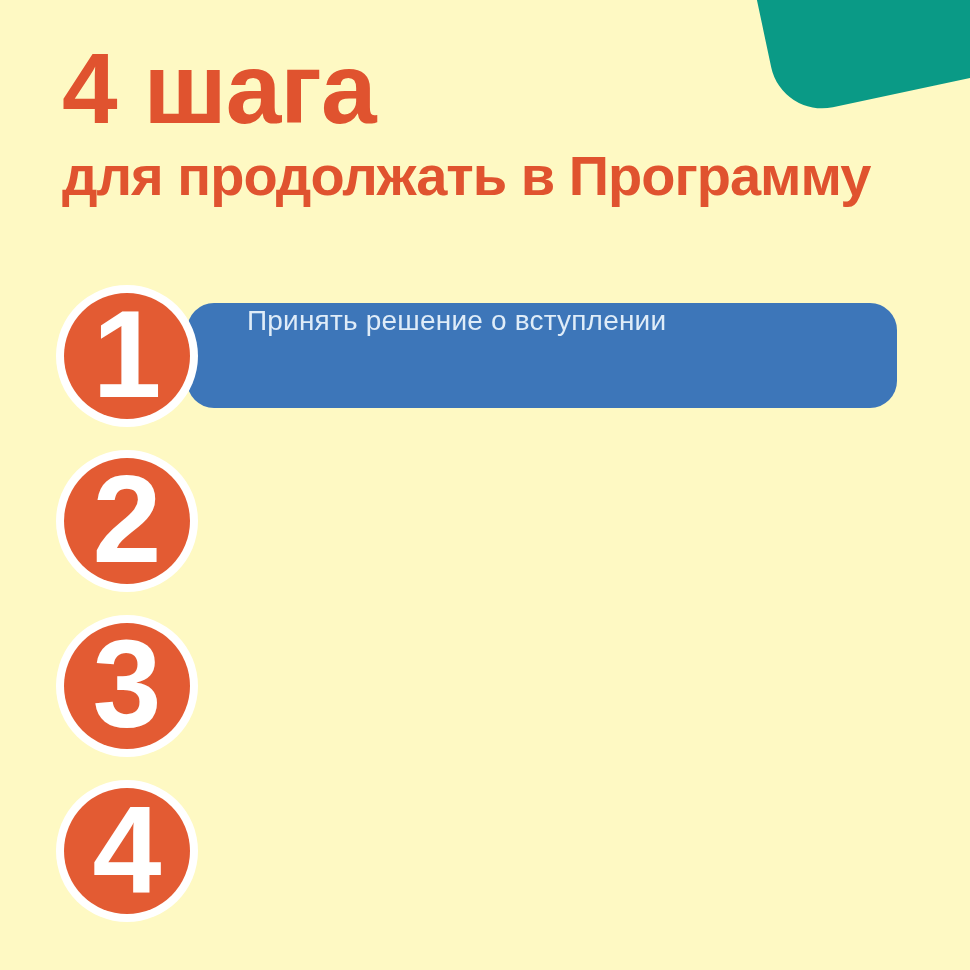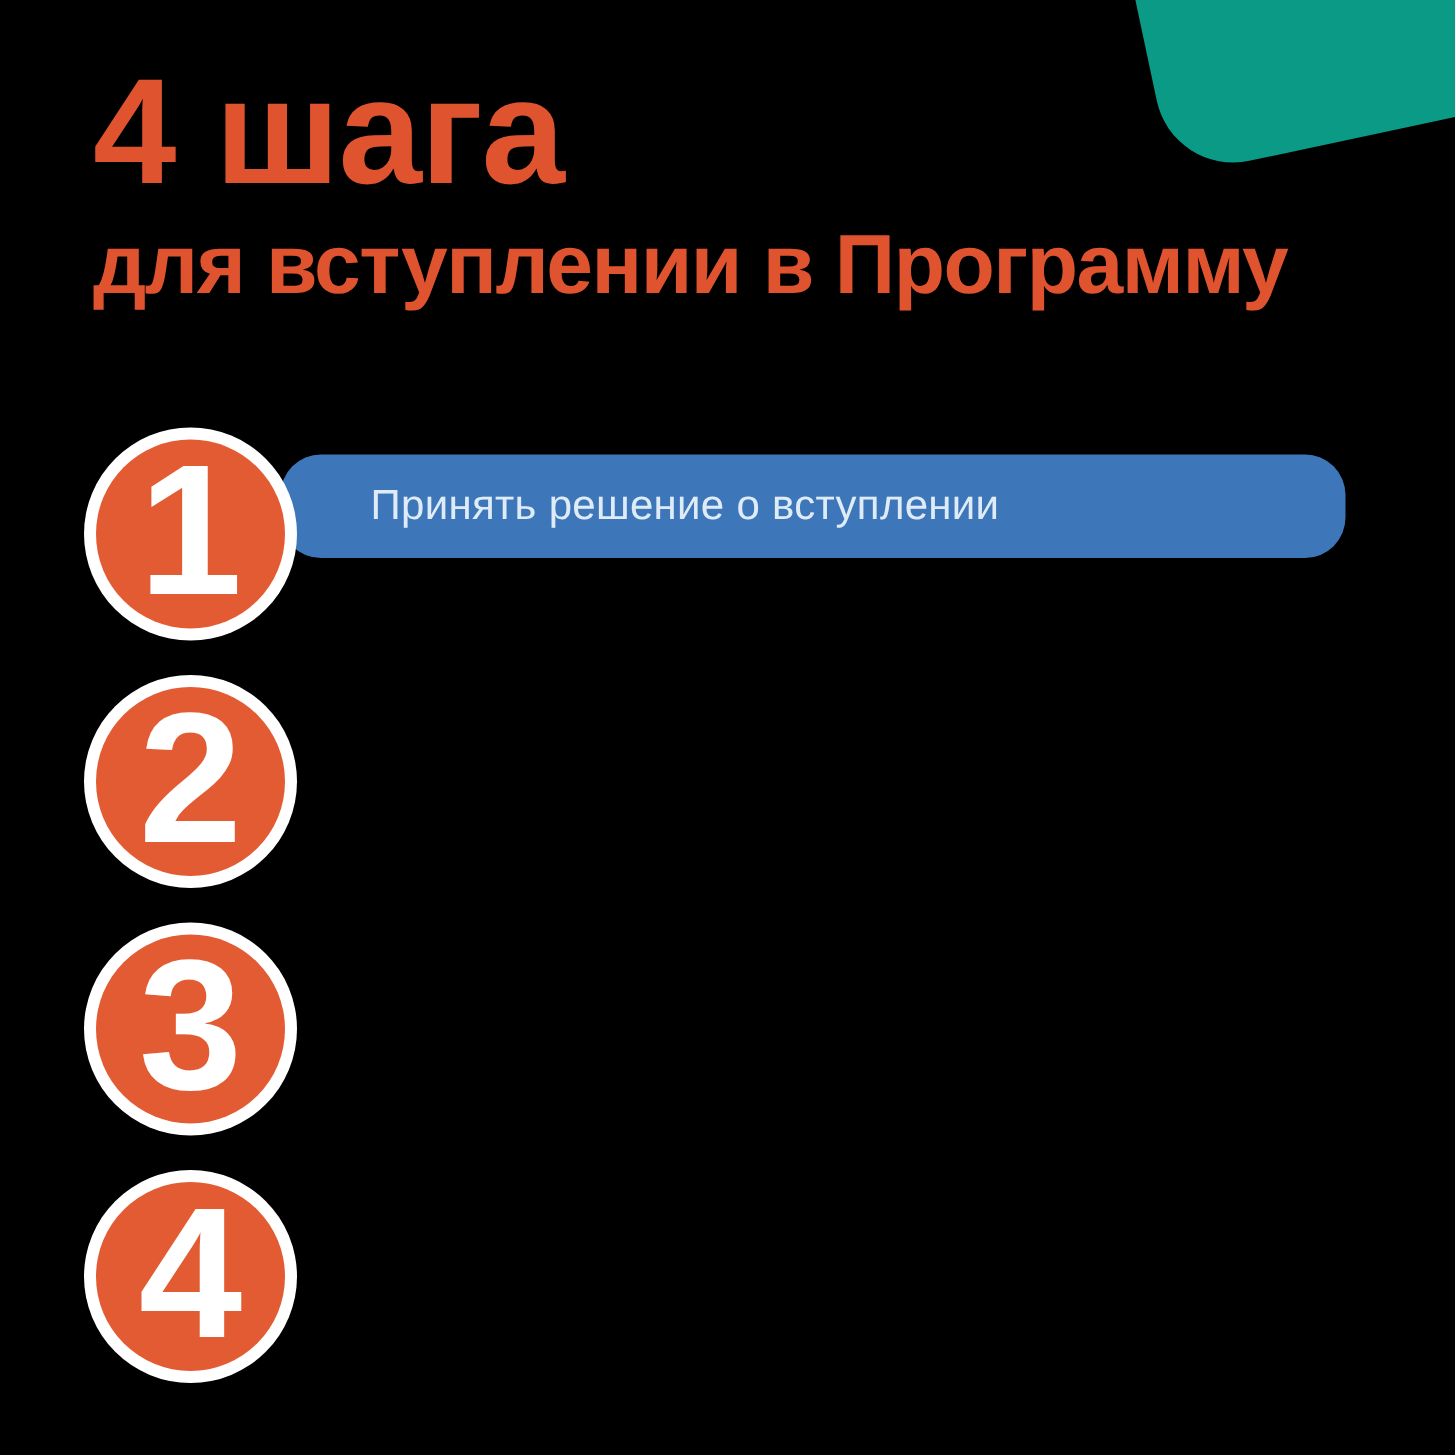--- a/index.html
+++ b/index.html
@@ -5,21 +5,21 @@
   html, body {
     margin: 0;
     padding: 0;
     background: #ffffff;
     font-family: "Liberation Sans", sans-serif;
   }
   .canvas {
     position: relative;
     width: 970px;
     height: 970px;
-    background: #000000;
+    background: #fef9c3;
     overflow: hidden;
     text-decoration: underline;
   }
 
   
   .corner-shape {
     position: absolute;
     left: 782px;
     top: -142px;
     width: 340px;
@@ -58,25 +58,25 @@
     position: absolute;
     left: 0;
     width: 970px;
     height: 130px;
   }
   .step-bar {
     position: absolute;
     left: 187px;
     top: 10px;
     width: 710px;
-    height: 69px;
+    height: 105px;
     background: #3D76B9;
     border-radius: 27px;
     display: flex;
-    align-items: center;
+    align-items: flex-start;
     box-sizing: border-box;
     padding-left: 60px;
     padding-right: 40px;
   }
   .step-text {
     color: #DFECF8;
     font-size: 28px;
     line-height: 1.32;
     white-space: pre-line;
     letter-spacing: 0.2px;
@@ -109,21 +109,21 @@
 </style>
 </head>
 <body>
 
 <div class="canvas">
 
   <div class="corner-shape"></div>
 
   <div class="header">
     <h1 class="title">4 шага</h1>
-    <h2 class="subtitle">для вступлении в Программу</h2>
+    <h2 class="subtitle">для продолжать в Программу</h2>
   </div>
 
   <div class="step step-1">
     <div class="step-bar">
       <span class="step-text">Принять решение о вступлении</span>
     </div>
     <div class="step-circle">
       <span class="step-number">1</span>
     </div>
   </div>

